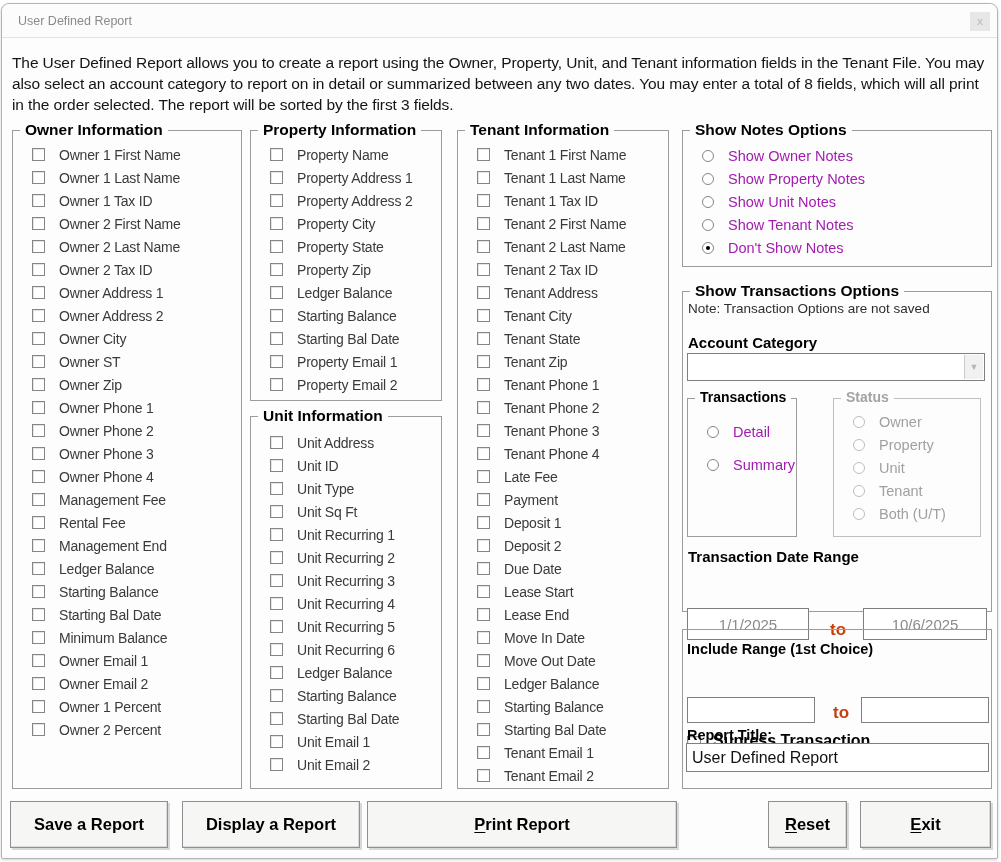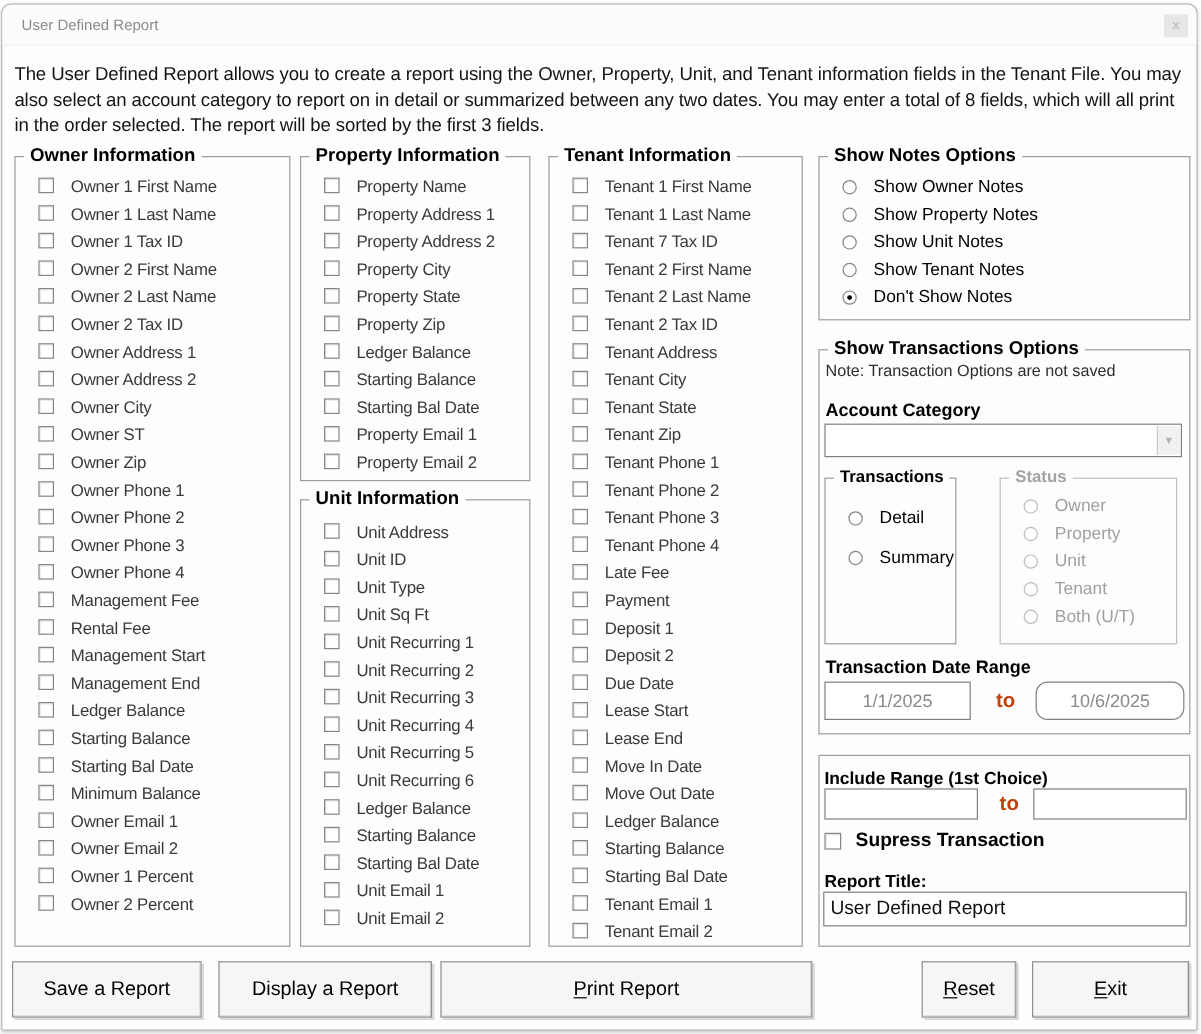--- a/index.html
+++ b/index.html
@@ -21,40 +21,40 @@
   .gbox.dis .gtitle { color:#a3a3a3; }
 
   .clist { position:absolute; left:0; right:0; top:0; }
   .crow { height:23px; display:flex; align-items:center; padding-left:19px; }
   .cb { width:13px; height:13px; flex:0 0 13px; background:#fff; border:1px solid #858585; box-shadow:inset 1px 1px 0 rgba(0,0,0,0.10); }
   .clbl { margin-left:14px; font-size:14px; color:#3a3a3a; letter-spacing:-0.2px; white-space:nowrap; }
 
   .rrow { height:23px; display:flex; align-items:center; padding-left:19px; }
   .rb { width:12px; height:12px; flex:0 0 12px; border-radius:50%; border:1px solid #858585; background:#fff; position:relative; }
   .rb.sel::after { content:''; position:absolute; left:3px; top:3px; width:4px; height:4px; border-radius:50%; background:#000; }
-  .rlbl { margin-left:14px; font-size:14.5px; color:#000000; white-space:nowrap; }
+  .rlbl { margin-left:14px; font-size:14.5px; color:#a21caf; white-space:nowrap; }
   .dis .rb { border-color:#bdbdbd; }
   .dis .rlbl { color:#a0a0a0; }
 
   .blabel { font-weight:bold; font-size:14.5px; color:#000; white-space:nowrap; }
   .note { font-size:13.5px; color:#2e2e2e; }
 
   .combo { position:absolute; left:4px; top:61px; width:298px; height:28px; border:1px solid #7f7f7f; background:#fff; }
   .combo-arrow { position:absolute; right:1px; top:1px; bottom:1px; width:19px; background:#f1f1f1; border-left:1px solid #cacaca; color:#b5b5b5; font-size:9px; display:flex; align-items:center; justify-content:center; }
 
   .inp { border:1px solid #7f7f7f; background:#fff; font-family:"Liberation Sans",sans-serif; outline:none; }
   .inp.date { color:#8a8a8a; text-align:center; font-size:15px; }
   .to-lbl { font-weight:bold; font-size:17px; color:#c2410c; }
 
   .btn { position:absolute; top:797px; height:47px; background:#f6f6f4; border:1px solid #8f8f8f;
          box-shadow:2px 2px 0 rgba(0,0,0,0.14), inset -1px -1px 0 #dadada;
-         font-weight:normal; font-size:16.5px; color:#000; display:flex; align-items:center; justify-content:center; cursor:default; white-space:nowrap; }
+         font-weight:bold; font-size:16.5px; color:#000; display:flex; align-items:center; justify-content:center; cursor:default; white-space:nowrap; }
   .btn u { text-underline-offset:2px; }
 
-  .srow { display:flex; align-items:center; }
+  .srow { display:flex; align-items:flex-end;margin-top:40px; }
 </style>
 </head>
 <body>
 
 <div class="window">
 
   <div class="titlebar">
     <span class="title-text">User Defined Report</span>
     <span class="close-btn">x</span>
   </div>
@@ -127,24 +127,20 @@
         <div class="crow">
           <span class="cb"></span>
           <span class="clbl">Management Fee</span>
         </div>
         <div class="crow">
           <span class="cb"></span>
           <span class="clbl">Rental Fee</span>
         </div>
         <div class="crow">
           <span class="cb"></span>
-          <span class="clbl">Management Start</span>
-        </div>
-        <div class="crow">
-          <span class="cb"></span>
           <span class="clbl">Management End</span>
         </div>
         <div class="crow">
           <span class="cb"></span>
           <span class="clbl">Ledger Balance</span>
         </div>
         <div class="crow">
           <span class="cb"></span>
           <span class="clbl">Starting Balance</span>
         </div>
@@ -297,21 +293,21 @@
         <div class="crow">
           <span class="cb"></span>
           <span class="clbl">Tenant 1 First Name</span>
         </div>
         <div class="crow">
           <span class="cb"></span>
           <span class="clbl">Tenant 1 Last Name</span>
         </div>
         <div class="crow">
           <span class="cb"></span>
-          <span class="clbl">Tenant 7 Tax ID</span>
+          <span class="clbl">Tenant 1 Tax ID</span>
         </div>
         <div class="crow">
           <span class="cb"></span>
           <span class="clbl">Tenant 2 First Name</span>
         </div>
         <div class="crow">
           <span class="cb"></span>
           <span class="clbl">Tenant 2 Last Name</span>
         </div>
         <div class="crow">
@@ -483,21 +479,21 @@
             <span class="rb"></span>
             <span class="rlbl">Both (U/T)</span>
           </div>
         </div>
     </div>
 
     <div class="blabel" style="position:absolute; left:5px; top:256px; font-size:15px;">Transaction Date Range</div>
     <div class="srow" style="position:absolute; left:4px; top:276px; width:302px;">
       <input class="inp date" style="width: 122px; height: 32px;" value="1/1/2025">
       <span class="to-lbl" style="margin:0 17px 0 21px;">to</span>
-      <input class="inp date" style="width: 124px; height: 32px; border-radius: 10px;" value="10/6/2025">
+      <input class="inp date" style="width: 124px; height: 32px;" value="10/6/2025">
     </div>
   </div>
 
   <div class="gbox" style="left:680px; top:625px; width:310px; height:160px;">
     <div class="blabel" style="position:absolute; left:4px; top:11px;">Include Range (1st Choice)</div>
     <div class="srow" style="position:absolute; left:4px; top:27px; width:302px;">
       <input class="inp" style="width: 128px; height: 26px; font-size: 14px; padding: 0px 4px;" value="">
       <span class="to-lbl" style="margin:0 12px 0 18px;">to</span>
       <input class="inp" style="width: 128px; height: 26px; font-size: 14px; padding: 0px 4px;" value="">
     </div>

